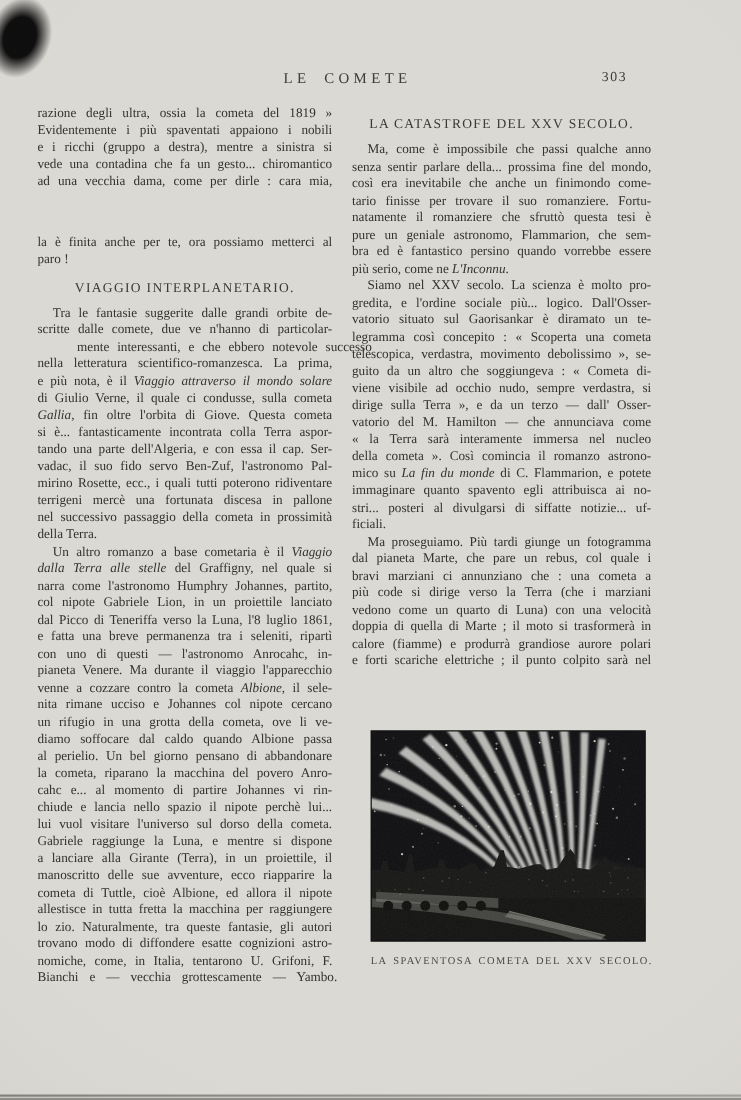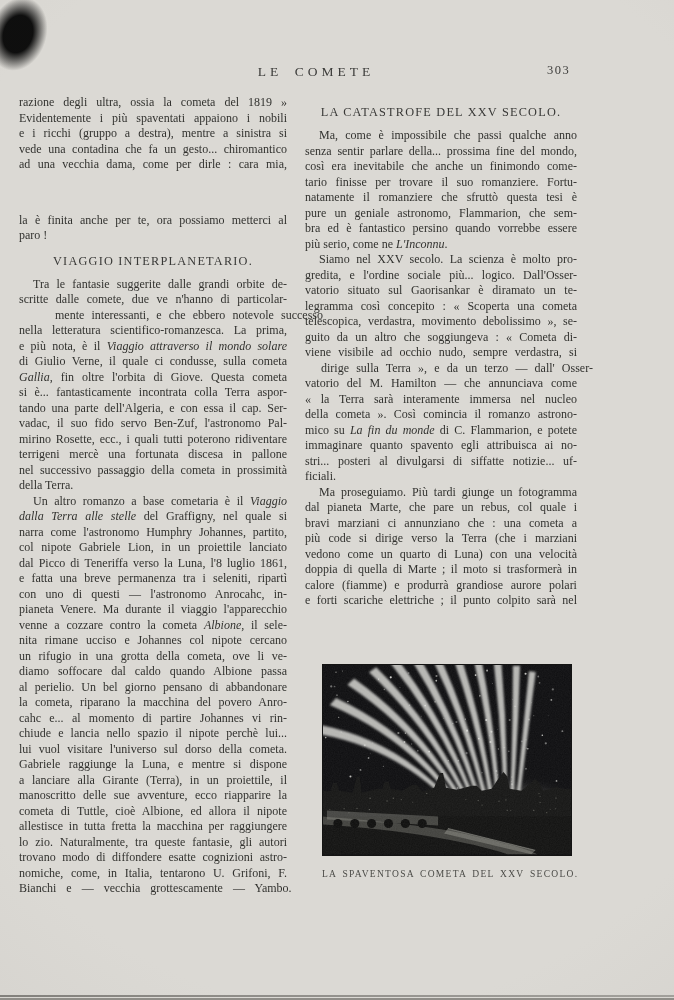--- a/index.html
+++ b/index.html
@@ -18,21 +18,21 @@
     position:absolute;left:0;bottom:3px;width:100%;height:2px;
     background:linear-gradient(to right, rgba(60,58,54,.55), rgba(60,58,54,.35));
   }
   .bottom-edge2{
     position:absolute;left:0;bottom:0;width:100%;height:2px;background:#8f8d88;
   }
   .header-row{position:absolute;top:62px;left:37px;width:558px;text-align:center;}
   .header-title{font-size:13.5px;letter-spacing:4px;word-spacing:5px;color:#3c3c3a;}
   .page-number{position:absolute;top:63px;left:547px;font-size:12.5px;letter-spacing:1.5px;color:#3c3c3a;}
 
-  .text-block{position:absolute;top:95px;left:19px;width:558px;display:flex;gap:18px;font-size:12px;}
+  .text-block{position:absolute;top:95px;left:34px;width:558px;display:flex;gap:18px;font-size:12px;}
   .column{position:relative;}
   .column.left{flex:0 0 268px;width:268px;}
   .column.right{flex:0 0 272px;width:272px;}
   .tline{line-height:15.5px;height:15.5px;white-space:nowrap;text-align:left;}
   .tline.indent{padding-left:14px;}
   .col-heading{
     text-align:center;font-size:12.3px;letter-spacing:1.2px;color:#393937;
     margin:9px 0 8px;white-space:nowrap;line-height:16px;
   }
   .column > .col-heading:first-child{margin-top:2px;}
@@ -88,21 +88,21 @@
       <div class="tline" style="word-spacing: 4.06px;"><span>e fatta una breve permanenza tra i seleniti, ripartì</span></div>
       <div class="tline" style="word-spacing: 6.17px;"><span>con uno di questi — l'astronomo Anrocahc, in-</span></div>
       <div class="tline" style="word-spacing: 3.53px;"><span>pianeta Venere. Ma durante il viaggio l'apparecchio</span></div>
       <div class="tline" style="word-spacing: 3.72px;"><span>venne a cozzare contro la cometa <i>Albione</i>, il sele-</span></div>
       <div class="tline" style="word-spacing: 4.82px;"><span>nita rimane ucciso e Johannes col nipote cercano</span></div>
       <div class="tline" style="word-spacing: 4.6px;"><span>un rifugio in una grotta della cometa, ove li ve-</span></div>
       <div class="tline" style="word-spacing: 5.93px;"><span>diamo soffocare dal caldo quando Albione passa</span></div>
       <div class="tline" style="word-spacing: 4.01px;"><span>al perielio. Un bel giorno pensano di abbandonare</span></div>
       <div class="tline" style="word-spacing: 4.3px;"><span>la cometa, riparano la macchina del povero Anro-</span></div>
       <div class="tline" style="word-spacing: 5.3px;"><span>cahc e... al momento di partire Johannes vi rin-</span></div>
-      <div class="tline" style="word-spacing: 4.13px; text-align: right;"><span>chiude e lancia nello spazio il nipote perchè lui...</span></div>
+      <div class="tline" style="word-spacing: 4.13px;"><span>chiude e lancia nello spazio il nipote perchè lui...</span></div>
       <div class="tline" style="word-spacing: 4.17px;"><span>lui vuol visitare l'universo sul dorso della cometa.</span></div>
       <div class="tline" style="word-spacing: 5.34px;"><span>Gabriele raggiunge la Luna, e mentre si dispone</span></div>
       <div class="tline" style="word-spacing: 4.62px;"><span>a lanciare alla Girante (Terra), in un proiettile, il</span></div>
       <div class="tline" style="word-spacing: 4.41px;"><span>manoscritto delle sue avventure, ecco riapparire la</span></div>
       <div class="tline" style="word-spacing: 4.09px;"><span>cometa di Tuttle, cioè Albione, ed allora il nipote</span></div>
       <div class="tline" style="word-spacing: 2.83px;"><span>allestisce in tutta fretta la macchina per raggiungere</span></div>
       <div class="tline" style="word-spacing: 3.92px;"><span>lo zio. Naturalmente, tra queste fantasie, gli autori</span></div>
       <div class="tline" style="word-spacing: 3.6px;"><span>trovano modo di diffondere esatte cognizioni astro-</span></div>
       <div class="tline" style="word-spacing: 4.67px;"><span>nomiche, come, in Italia, tentarono U. Grifoni, F.</span></div>
       <div class="tline" style="word-spacing: 7px;"><span>Bianchi e — vecchia grottescamente — Yambo.</span></div>
@@ -118,21 +118,21 @@
         <div class="tline" style="word-spacing: 5.12px;"><span>pure un geniale astronomo, Flammarion, che sem-</span></div>
         <div class="tline" style="word-spacing: 4.25px;"><span>bra ed è fantastico persino quando vorrebbe essere</span></div>
         <div class="tline noj"><span>più serio, come ne <i>L'Inconnu</i>.</span></div>
         <div class="tline indent" style="word-spacing: 3.49px;"><span>Siamo nel XXV secolo. La scienza è molto pro-</span></div>
         <div class="tline" style="word-spacing: 5.27px;"><span>gredita, e l'ordine sociale più... logico. Dall'Osser-</span></div>
         <div class="tline" style="word-spacing: 5.68px;"><span>vatorio situato sul Gaorisankar è diramato un te-</span></div>
         <div class="tline" style="word-spacing: 4.82px;"><span>legramma così concepito : « Scoperta una cometa</span></div>
         <div class="tline" style="word-spacing: 3.61px;"><span>telescopica, verdastra, movimento debolissimo », se-</span></div>
         <div class="tline" style="word-spacing: 4.19px;"><span>guito da un altro che soggiungeva : « Cometa di-</span></div>
         <div class="tline" style="word-spacing: 4.25px;"><span>viene visibile ad occhio nudo, sempre verdastra, si</span></div>
-        <div class="tline" style="word-spacing: 4.15px; margin-left: 16px;"><span>dirige sulla Terra », e da un terzo — dall' Osser-</span></div>
+        <div class="tline" style="word-spacing: 4.15px;"><span>dirige sulla Terra », e da un terzo — dall' Osser-</span></div>
         <div class="tline" style="word-spacing: 4.87px;"><span>vatorio del M. Hamilton — che annunciava come</span></div>
         <div class="tline" style="word-spacing: 6.78px;"><span>« la Terra sarà interamente immersa nel nucleo</span></div>
         <div class="tline" style="word-spacing: 4.29px;"><span>della cometa ». Così comincia il romanzo astrono-</span></div>
         <div class="tline" style="word-spacing: 2.13px;"><span>mico su <i>La fin du monde</i> di C. Flammarion, e potete</span></div>
         <div class="tline" style="word-spacing: 4.79px;"><span>immaginare quanto spavento egli attribuisca ai no-</span></div>
         <div class="tline" style="word-spacing: 5.61px;"><span>stri... posteri al divulgarsi di siffatte notizie... uf-</span></div>
         <div class="tline noj"><span>ficiali.</span></div>
         <div class="tline indent" style="word-spacing: 2.95px;"><span>Ma proseguiamo. Più tardi giunge un fotogramma</span></div>
         <div class="tline" style="word-spacing: 4.64px;"><span>dal pianeta Marte, che pare un rebus, col quale i</span></div>
         <div class="tline" style="word-spacing: 5.01px;"><span>bravi marziani ci annunziano che : una cometa a</span></div>

